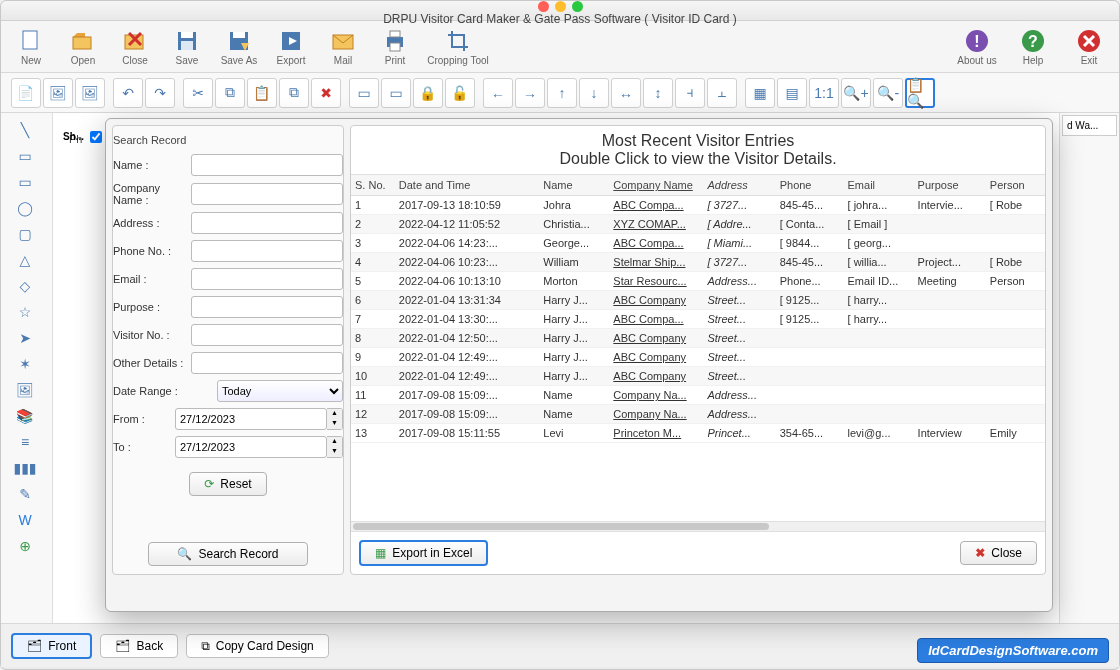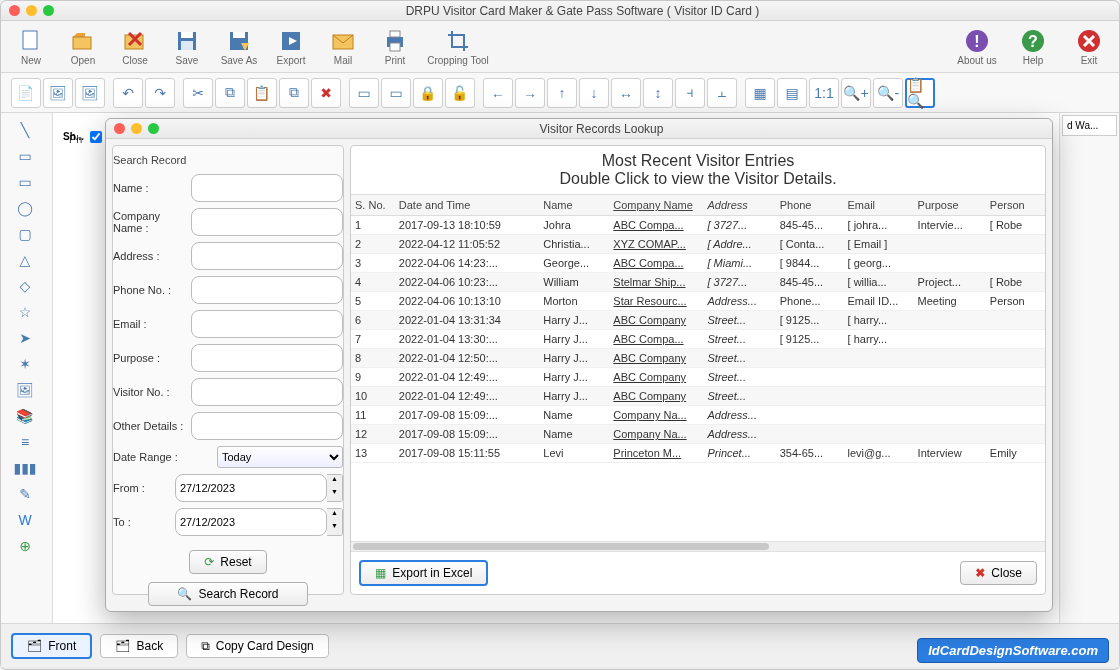--- a/index.html
+++ b/index.html
@@ -1,20 +1,20 @@
 <!DOCTYPE html>
 <html><head>
 <meta charset="utf-8">
 <style>
 * { box-sizing: border-box; margin: 0; padding: 0; font-family: -apple-system, "Helvetica Neue", Arial, sans-serif; }
 body { background: #f0f0f0; width: 1120px; height: 670px; overflow: hidden; position: relative; }
 
 
 .main-window { position: absolute; top: 0; left: 0; width: 1120px; height: 670px; background: #ececec; border: 1px solid #c8c8c8; border-radius: 6px; }
-.titlebar { height: 20px; display: flex; align-items: center; padding: 0 8px; background: linear-gradient(#f6f6f6,#e8e8e8); border-bottom: 1px solid #d0d0d0; border-radius: 6px 6px 0 0; }
+.titlebar { height: 20px; display: flex; align-items: center; padding: 0 8px; background: linear-gradient(#f6f6f6,#e8e8e8); border-bottom: 1px solid #d0d0d0; border-radius: 6px 6px 0 0; flex-direction: column; }
 .traffic { display: flex; gap: 6px; }
 .tl { width: 11px; height: 11px; border-radius: 50%; }
 .tl.red { background: #ff5f57; } .tl.yellow { background: #ffbd2e; } .tl.green { background: #28c940; }
 .title-text { flex: 1; text-align: center; font-size: 12px; color: #444; }
 
 .main-toolbar { height: 52px; display: flex; align-items: center; gap: 4px; padding: 2px 6px; background: #f5f5f5; border-bottom: 1px solid #d8d8d8; }
 .tb-btn { display: flex; flex-direction: column; align-items: center; justify-content: center; width: 48px; height: 48px; cursor: pointer; font-size: 10px; color: #666; }
 .tb-btn .ic { width: 28px; height: 28px; display: flex; align-items: center; justify-content: center; font-size: 20px; }
 .tb-spacer { flex: 1; }
 .tb-right { display: flex; gap: 8px; }
@@ -43,21 +43,21 @@
 
 
 .modal { position: absolute; left: 105px; top: 118px; width: 948px; height: 494px; background: #f4f4f4; border: 1px solid #aaa; border-radius: 6px; box-shadow: 0 10px 30px rgba(0,0,0,0.3); }
 .modal .titlebar { background: linear-gradient(#f6f6f6,#e8e8e8); }
 .modal-body { display: flex; height: 462px; padding: 6px; gap: 6px; }
 
 .search-panel { width: 232px; border: 1px solid #ccc; border-radius: 4px; background: #fafafa; padding: 8px 0; display: flex; flex-direction: column; }
 .sp-title { font-size: 11px; color: #444; margin-bottom: 8px; }
 .field-row { display: flex; align-items: center; margin-bottom: 6px; gap: 4px; }
 .field-row label { width: 100px; font-size: 11px; color: #333; }
-.field-row input[type=text] { flex: 1; height: 28px; border: 1px solid #bbb; border-radius: 8px; font-size: 11px; padding: 0 4px; background:#fff; }
+.field-row input[type=text] { flex: 1; height: 22px; border: 1px solid #bbb; border-radius: 3px; font-size: 11px; padding: 0 4px; background:#fff; }
 .field-row select { flex: 1; height: 22px; border: 1px solid #bbb; border-radius: 3px; font-size: 11px; background: linear-gradient(#fff,#eef); }
 .date-field { display:flex; flex:1; }
 .date-field input { flex:1; height:20px; border:1px solid #bbb; border-radius:3px 0 0 3px; font-size:11px; padding:0 4px; }
 .date-field .stepper { width:16px; display:flex; flex-direction:column; border:1px solid #bbb; border-left:none; border-radius:0 3px 3px 0; }
 .date-field .stepper div { flex:1; font-size:7px; text-align:center; background:#f0f0f0; cursor:pointer; }
 .btn { display: inline-flex; align-items: center; justify-content: center; gap: 6px; padding: 4px 14px; border: 1px solid #b0b0b0; border-radius: 4px; background: linear-gradient(#fdfdfd,#ececec); font-size: 12px; cursor: pointer; }
 .btn-row { display: flex; justify-content: center; margin-top: 8px; }
 
 .results-panel { flex: 1; border: 1px solid #ccc; border-radius: 4px; background: #fff; display: flex; flex-direction: column; }
 .rp-head { text-align: center; font-size: 16px; padding: 6px 0; color: #333; border-bottom: 1px solid #e0e0e0; }
@@ -314,28 +314,20 @@
     <div class="tab-btn">
         <span>⧉</span>
         <span>Copy Card Design</span>
       </div>
   </div>
 
   <div class="watermark">IdCardDesignSoftware.com</div>
 </div>
 
 <div class="modal">
-  <div class="titlebar">
-    <div class="traffic">
-      <div class="tl red"></div>
-      <div class="tl yellow"></div>
-      <div class="tl green"></div>
-    </div>
-    <div class="title-text">Visitor Records Lookup</div>
-  </div>
   <div class="modal-body">
 
     <div class="search-panel">
       <div class="sp-title">Search Record</div>
       <div class="field-row">
           <label>Name :</label>
           <input type="text" style="">
         </div>
       <div class="field-row">
           <label>Company Name :</label>

